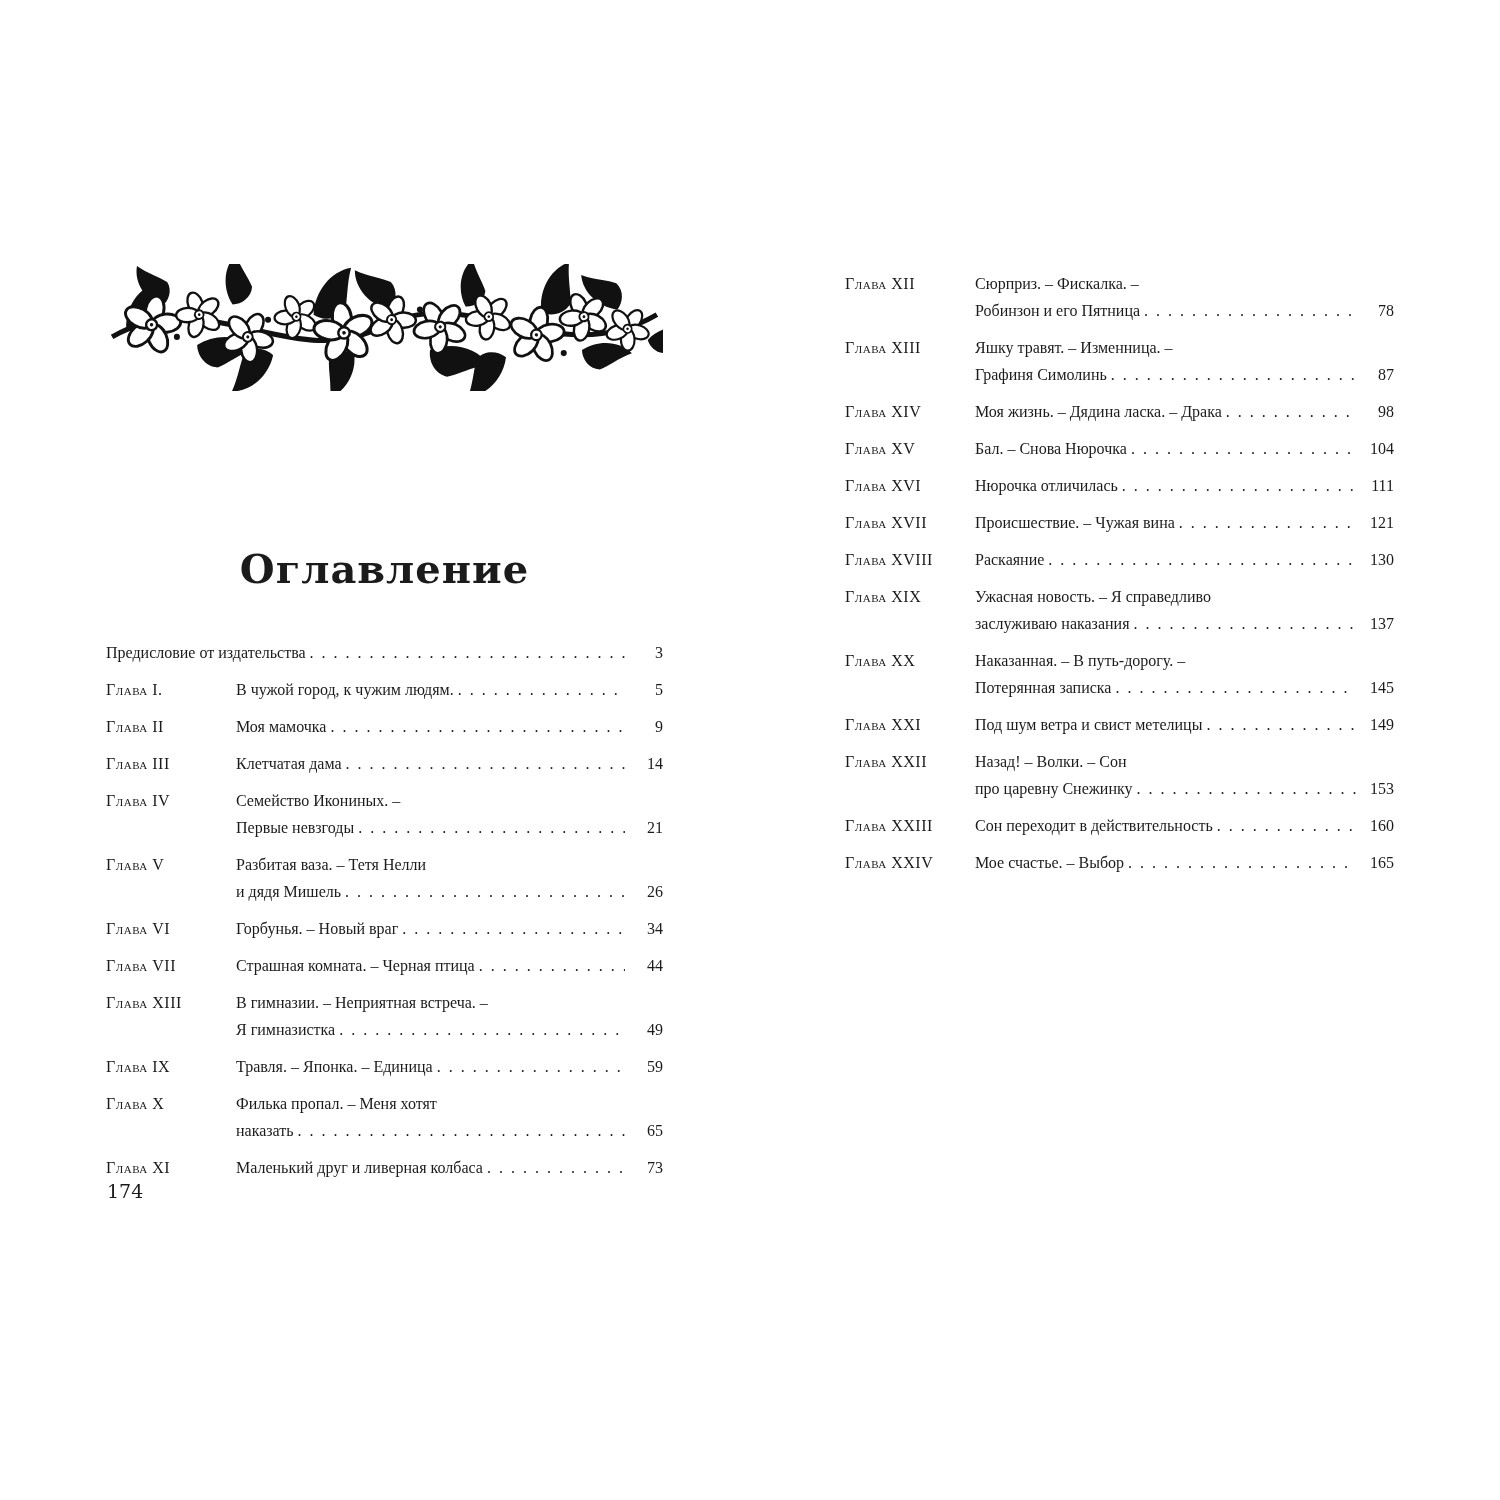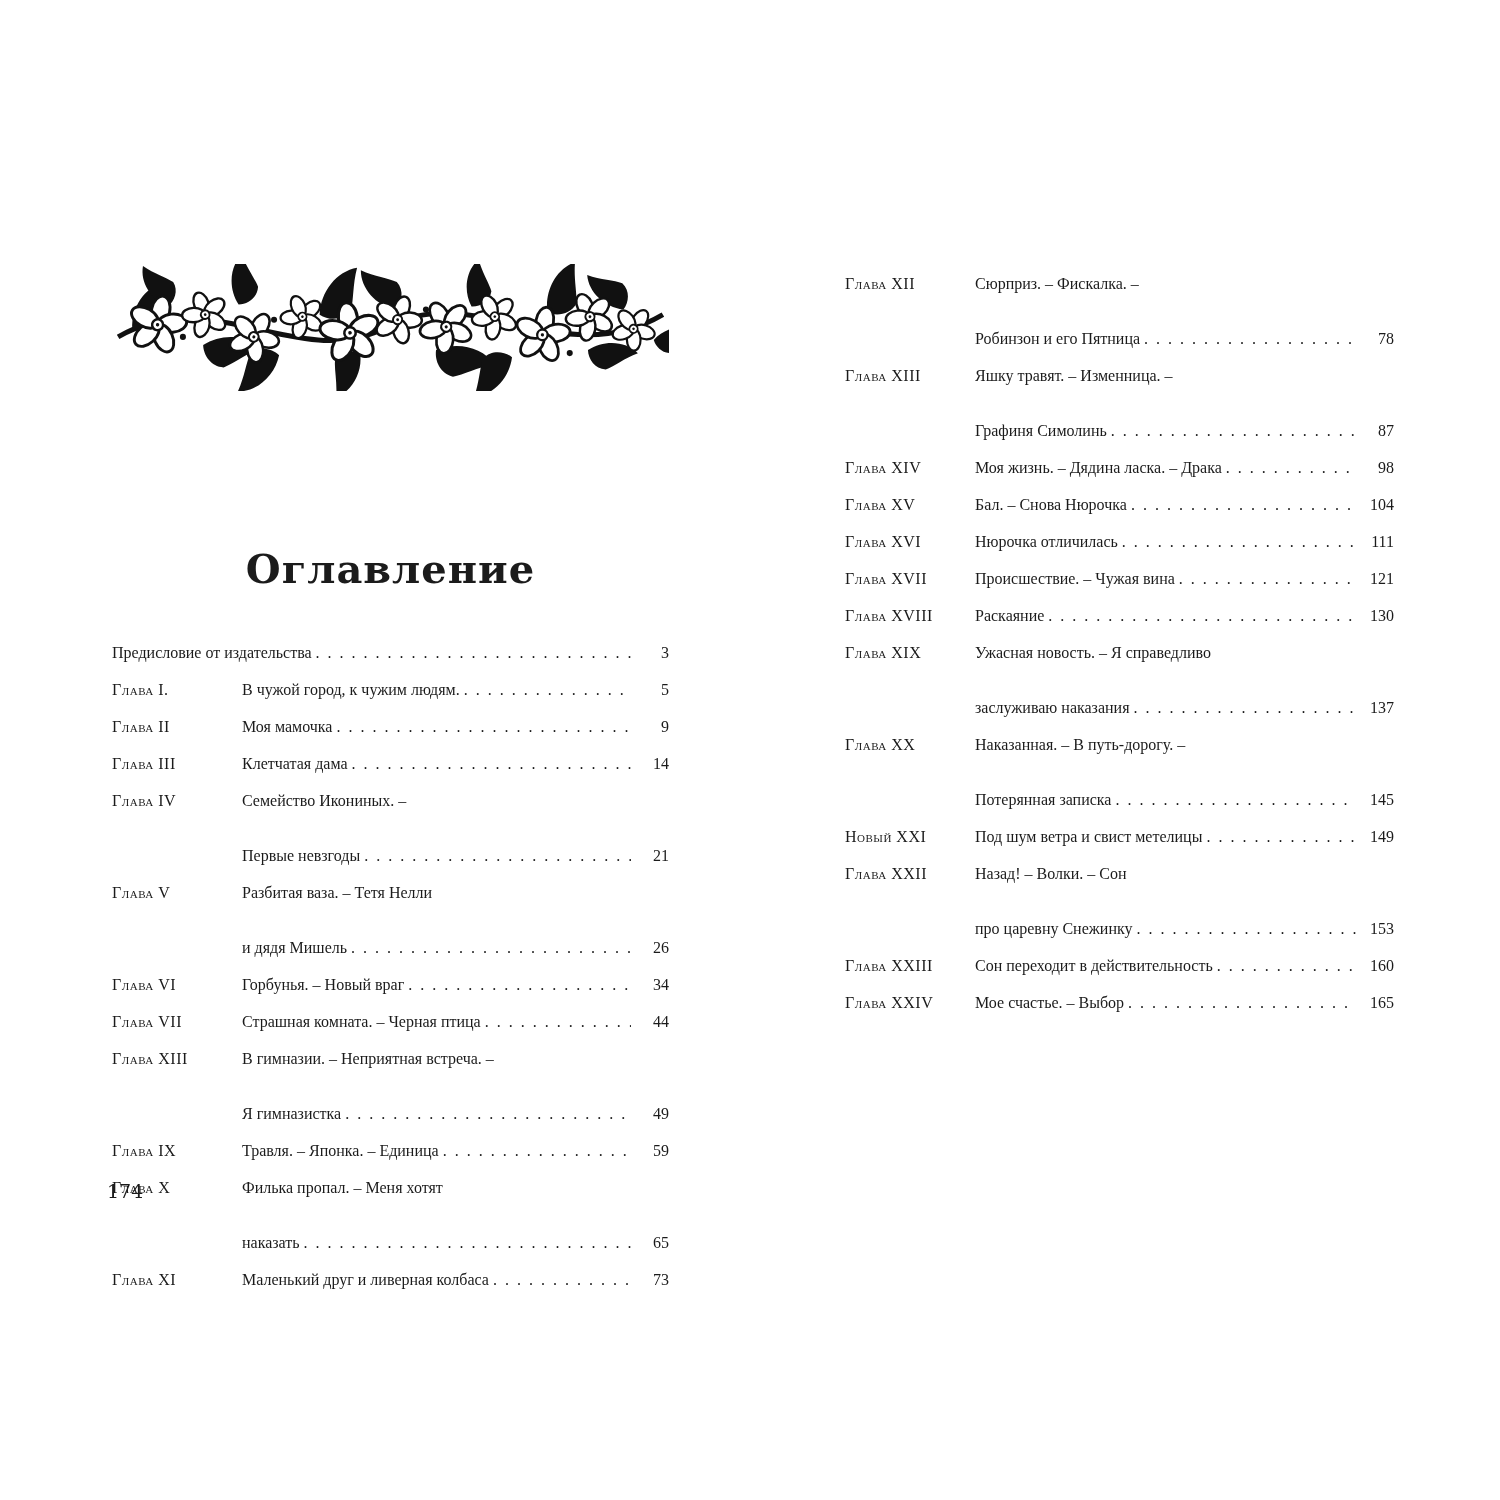--- a/index.html
+++ b/index.html
@@ -9,21 +9,21 @@
     background: #ffffff;
     font-family: "Liberation Serif", "DejaVu Serif", serif;
     color: #1b1b1b;
   }
   .sheet {
     position: relative;
     width: 1500px; height: 1500px;
     background: #ffffff;
     overflow: hidden;
   }
-  .col-left  { position: absolute; left: 112px; top: 264px; width: 557px; }
+  .col-left  { position: absolute; left: 106px; top: 264px; width: 557px; }
   .col-right { position: absolute; left: 845px; top: 262px; width: 549px; padding-top: 8px; }
   .ornament { display: block; width: 100%; height: auto; }
   .toc-title {
     margin: 158px 0 50px 0;
     text-align: center;
     font-family: "DejaVu Serif", serif;
     font-weight: 700;
     font-size: 40px;
     line-height: 40px;
     letter-spacing: 1px;
@@ -32,21 +32,21 @@
     display: flex;
     margin-bottom: 10px;
     font-size: 16px;
     line-height: 27px;
   }
   .label {
     flex: 0 0 130px;
     font-variant: small-caps;
     letter-spacing: 0.5px;
   }
-  .body { flex: 1 1 auto; min-width: 0; display: flex; flex-direction: column; gap: 28px; }
+  .body { flex: 1 1 auto; min-width: 0; display: flex; flex-direction: column; }
   .line { white-space: nowrap; }
   .lastline { display: flex; align-items: baseline; }
   .lastline .text { flex: 0 0 auto; white-space: nowrap; }
   .dots {
     flex: 1 1 auto;
     min-width: 10px;
     overflow: hidden;
     white-space: nowrap;
     margin: 0 4px;
     letter-spacing: 2px;
@@ -335,21 +335,21 @@
           <span class="body">
             <span class="line">Наказанная. – В путь-дорогу. –</span>
             <span class="lastline">
               <span class="text">Потерянная записка</span>
               <span class="dots">. . . . . . . . . . . . . . . . . . . . . . . . . . . . . . . . . . . . . . . . . . . . . . . . . . . . . . . . . . . . . . . . . . . . . . . . . . . . . . . . </span>
               <span class="pagenum">145</span>
             </span>
           </span>
         </div>
         <div class="entry">
-          <span class="label">Новый XXI</span>
+          <span class="label">Глава XXI</span>
           <span class="body">
             <span class="lastline">
               <span class="text">Под шум ветра и свист метелицы</span>
               <span class="dots">. . . . . . . . . . . . . . . . . . . . . . . . . . . . . . . . . . . . . . . . . . . . . . . . . . . . . . . . . . . . . . . . . . . . . . . . . . . . . . . . </span>
               <span class="pagenum">149</span>
             </span>
           </span>
         </div>
         <div class="entry">
           <span class="label">Глава XXII</span>

